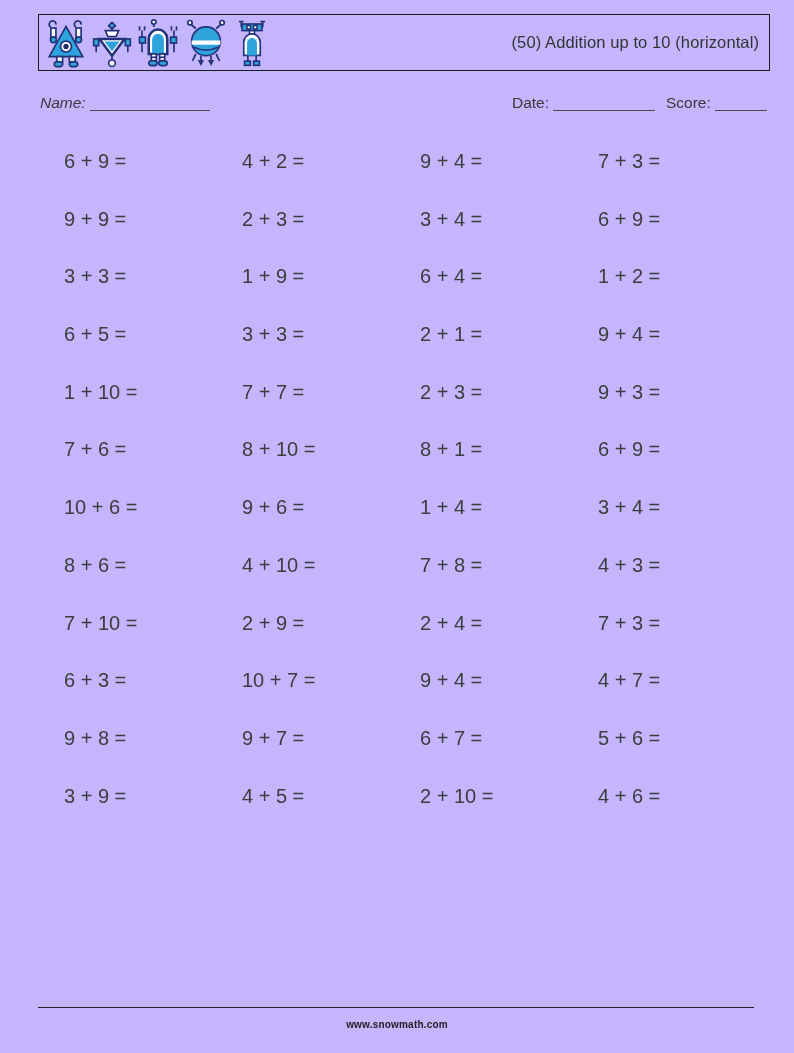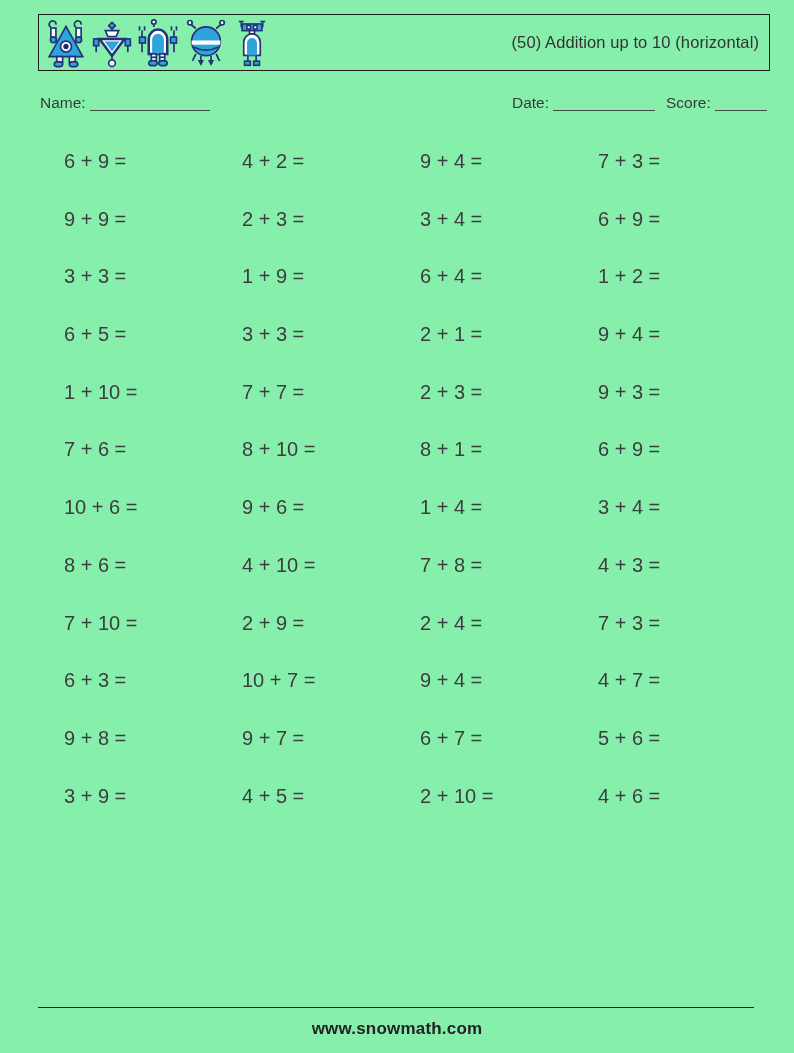--- a/index.html
+++ b/index.html
@@ -1,21 +1,21 @@
 <!DOCTYPE html>
 <html><head>
 <meta charset="utf-8">
 <style>
   * { margin: 0; padding: 0; box-sizing: border-box; }
   html, body { background: #ffffff; }
   .page {
     position: relative;
     width: 794px;
     height: 1053px;
-    background: #86efac;
+    background: #c4b5fd;
     font-family: "Liberation Sans", sans-serif;
     overflow: hidden;
   }
 
   
   .header-box {
     position: absolute;
     left: 38px; top: 14px;
     width: 732px; height: 57px;
     border: 1.6px solid #1c1c1c;
@@ -39,21 +39,21 @@
   }
 
   
   .field { position: absolute; top: 94px; font-size: 15.5px; color: #3a3a3a; }
   .field .line {
     display: inline-block;
     border-bottom: 1.5px solid #4a4a4a;
     transform: translateY(3px);
     margin-left: 4px;
   }
-  .field-name  { left: 40px; }
+  .field-name  { left: 40px; font-style: italic; }
   .field-date  { left: 512px; text-align: right; }
   .field-score { left: 666px; }
   .field-name  .line { width: 120px; }
   .field-date  .line { width: 102px; }
   .field-score .line { width: 52px; }
 
   
   .problems-grid {
     position: absolute;
     left: 64px; top: 147px;
@@ -74,21 +74,21 @@
     position: absolute;
     left: 38px; top: 1007px;
     width: 716px; height: 0;
     border-top: 1.5px solid #222222;
   }
   .footer-text {
     position: absolute;
     left: 0; top: 1019px;
     width: 794px;
     text-align: center;
-    font-size: 17px;
+    font-size: 10px;
     font-weight: bold;
     color: #222222;
     letter-spacing: 0.2px;
   }
 </style>
 </head>
 <body>
 
 <div class="page">
 

